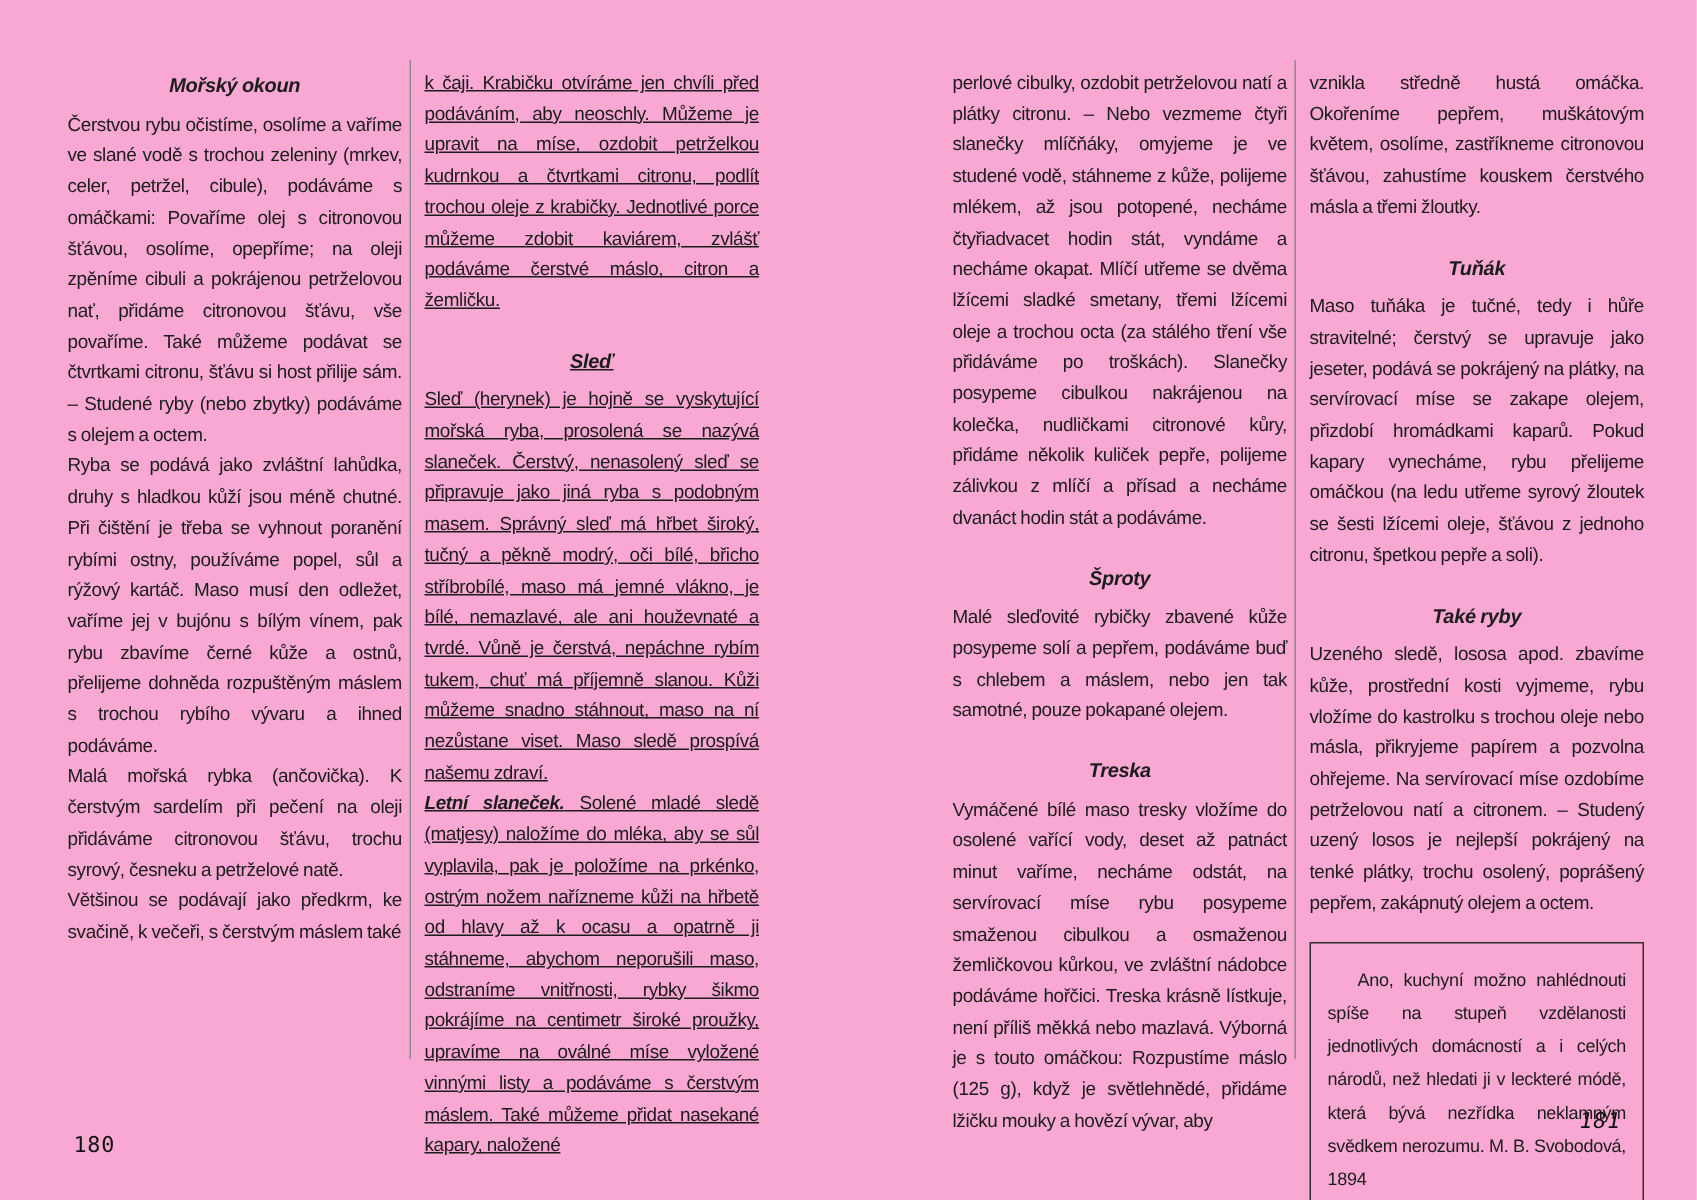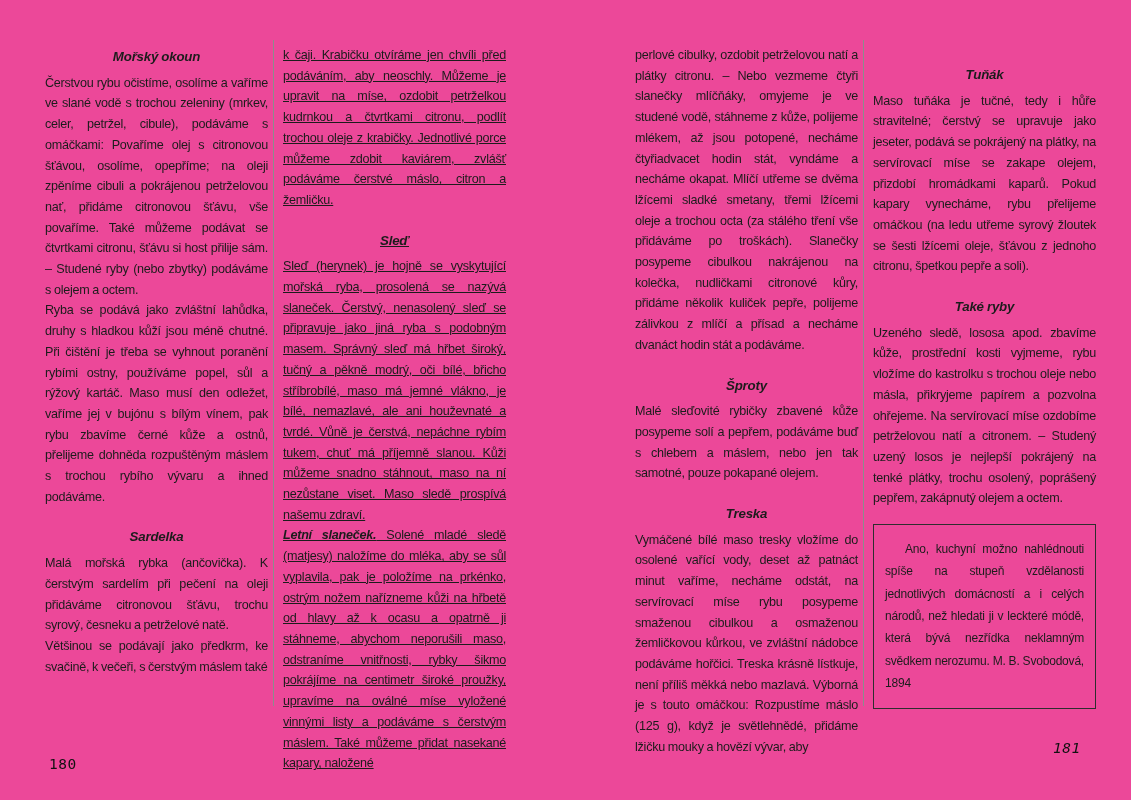--- a/index.html
+++ b/index.html
@@ -5,21 +5,21 @@
   * { box-sizing: border-box; }
   html, body { margin: 0; padding: 0; }
   body {
     width: 1131px; height: 800px;
     background: #ffffff;
     font-family: "Liberation Sans", sans-serif;
   }
   .spread {
     position: relative;
     width: 1131px; height: 800px;
-    background: #ec4899;
+    background: #f9a8d4;
     overflow: hidden;
   }
   .col {
     position: absolute;
     top: 45px;
     width: 223px;
     font-size: 12.6px;
     line-height: 20.7px;
     letter-spacing: -0.25px;
     word-spacing: -0.4px;
@@ -74,21 +74,20 @@
 </style>
 </head>
 <body>
 
 <div class="spread">
 
   <div class="col col-1">
     <h3 class="hd first">Mořský okoun</h3>
     <p>Čerstvou rybu očistíme, osolíme a vaříme ve slané vodě s trochou zeleniny (mrkev, celer, petržel, cibule), podáváme s omáčkami: Povaříme olej s citronovou šťávou, osolíme, opepříme; na oleji zpěníme cibuli a pokrájenou petrželovou nať, přidáme citronovou šťávu, vše povaříme. Také můžeme podávat se čtvrtkami citronu, šťávu si host přilije sám. – Studené ryby (nebo zbytky) podáváme s olejem a octem.</p>
     <p>Ryba se podává jako zvláštní lahůdka, druhy s hladkou kůží jsou méně chutné. Při čištění je třeba se vyhnout poranění rybími ostny, používáme popel, sůl a rýžový kartáč. Maso musí den odležet, vaříme jej v bujónu s bílým vínem, pak rybu zbavíme černé kůže a ostnů, přelijeme dohněda rozpuštěným máslem s trochou rybího vývaru a ihned podáváme.</p>
-    <h3 class="hd">Sardelka</h3>
     <p>Malá mořská rybka (ančovička). K čerstvým sardelím při pečení na oleji přidáváme citronovou šťávu, trochu syrový, česneku a petrželové natě.</p>
     <p>Většinou se podávají jako předkrm, ke svačině, k večeři, s čerstvým máslem také</p>
   </div>
 
   <div class="rule rule-left"></div>
 
   <div class="col col-2">
     <p>k čaji. Krabičku otvíráme jen chvíli před podáváním, aby neoschly. Můžeme je upravit na míse, ozdobit petrželkou kudrnkou a čtvrtkami citronu, podlít trochou oleje z krabičky. Jednotlivé porce můžeme zdobit kaviárem, zvlášť podáváme čerstvé máslo, citron a žemličku.</p>
     <h3 class="hd">Sleď</h3>
     <p>Sleď (herynek) je hojně se vyskytující mořská ryba, prosolená se nazývá slaneček. Čerstvý, nenasolený sleď se připravuje jako jiná ryba s podobným masem. Správný sleď má hřbet široký, tučný a pěkně modrý, oči bílé, břicho stříbrobílé, maso má jemné vlákno, je bílé, nemazlavé, ale ani houževnaté a tvrdé. Vůně je čerstvá, nepáchne rybím tukem, chuť má příjemně slanou. Kůži můžeme snadno stáhnout, maso na ní nezůstane viset. Maso sledě prospívá našemu zdraví.</p>
@@ -99,20 +98,21 @@
     <p>perlové cibulky, ozdobit petrželovou natí a plátky citronu. – Nebo vezmeme čtyři slanečky mlíčňáky, omyjeme je ve studené vodě, stáhneme z kůže, polijeme mlékem, až jsou potopené, necháme čtyřiadvacet hodin stát, vyndáme a necháme okapat. Mlíčí utřeme se dvěma lžícemi sladké smetany, třemi lžícemi oleje a trochou octa (za stálého tření vše přidáváme po troškách). Slanečky posypeme cibulkou nakrájenou na kolečka, nudličkami citronové kůry, přidáme několik kuliček pepře, polijeme zálivkou z mlíčí a přísad a necháme dvanáct hodin stát a podáváme.</p>
     <h3 class="hd">Šproty</h3>
     <p>Malé sleďovité rybičky zbavené kůže posypeme solí a pepřem, podáváme buď s chlebem a máslem, nebo jen tak samotné, pouze pokapané olejem.</p>
     <h3 class="hd">Treska</h3>
     <p>Vymáčené bílé maso tresky vložíme do osolené vařící vody, deset až patnáct minut vaříme, necháme odstát, na servírovací míse rybu posypeme smaženou cibulkou a osmaženou žemličkovou kůrkou, ve zvláštní nádobce podáváme hořčici. Treska krásně lístkuje, není příliš měkká nebo mazlavá. Výborná je s touto omáčkou: Rozpustíme máslo (125 g), když je světlehnědé, přidáme lžičku mouky a hovězí vývar, aby</p>
   </div>
 
   <div class="rule rule-right"></div>
 
   <div class="col col-4">
+    <p>vznikla středně hustá omáčka. Okořeníme pepřem, muškátovým květem, osolíme, zastříkneme citronovou šťávou, zahustíme kouskem čerstvého másla a třemi žloutky.</p>
     <h3 class="hd">Tuňák</h3>
     <p>Maso tuňáka je tučné, tedy i hůře stravitelné; čerstvý se upravuje jako jeseter, podává se pokrájený na plátky, na servírovací míse se zakape olejem, přizdobí hromádkami kaparů. Pokud kapary vynecháme, rybu přelijeme omáčkou (na ledu utřeme syrový žloutek se šesti lžícemi oleje, šťávou z jednoho citronu, špetkou pepře a soli).</p>
     <h3 class="hd">Také ryby</h3>
     <p>Uzeného sledě, lososa apod. zbavíme kůže, prostřední kosti vyjmeme, rybu vložíme do kastrolku s trochou oleje nebo másla, přikryjeme papírem a pozvolna ohřejeme. Na servírovací míse ozdobíme petrželovou natí a citronem. – Studený uzený losos je nejlepší pokrájený na tenké plátky, trochu osolený, poprášený pepřem, zakápnutý olejem a octem.</p>
     <div class="quote-box">Ano, kuchyní možno nahlédnouti spíše na stupeň vzdělanosti jednotlivých domácností a i celých národů, než hledati ji v leckteré módě, která bývá nezřídka neklamným svědkem nerozumu. M. B. Svobodová, 1894</div>
   </div>
 
   <div class="pagenum pagenum-left">180</div>
   <div class="pagenum pagenum-right">181</div>
 

